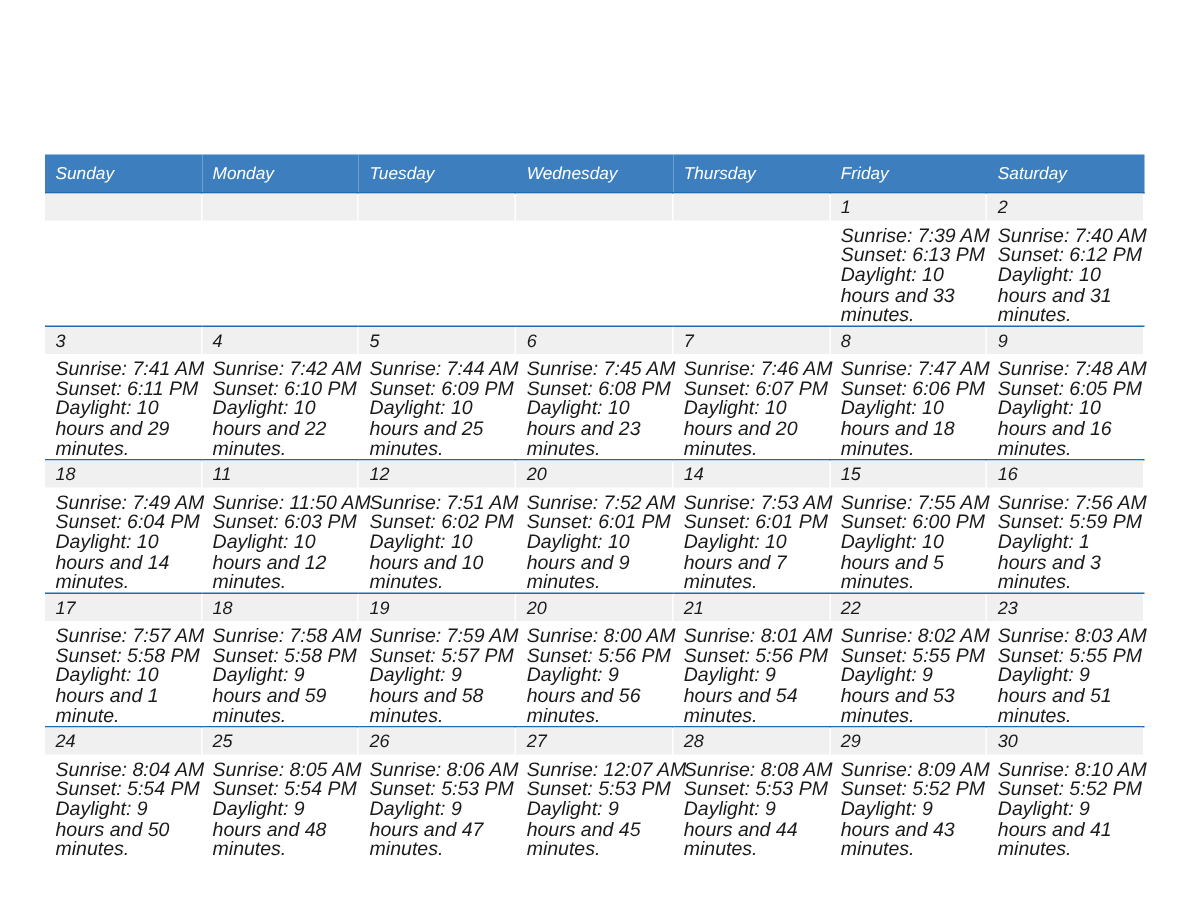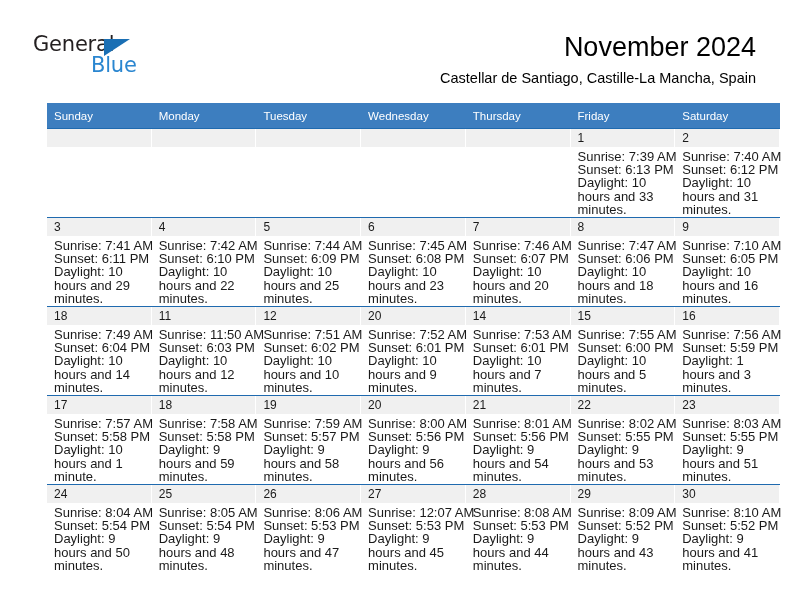--- a/index.html
+++ b/index.html
@@ -87,25 +87,26 @@
     color: #000000;
     line-height: 22px;
     margin-top: 3px;
     white-space: nowrap;
     font-weight: 400;
   }
 
   
   .calendar {
     position: absolute;
-    left: 47px;
+    left: 30px;
     top: 103px;
     width: 733px;
     border-collapse: collapse;
     table-layout: fixed;
+    font-style: italic;
   }
   .calendar th {
     background: #3d7ebf;
     color: #ffffff;
     font-weight: normal;
     font-size: 11.5px;
     text-align: left;
     padding: 6px 0 6px 7px;
     height: 13px;
     border: none;
@@ -149,34 +150,20 @@
   }
   .details .wrap {
     white-space: normal;
   }
 </style>
 </head>
 <body>
 
 <div class="page">
 
-  <div class="top-bar">
-
-    <div class="logo">
-      <span class="logo-general">General</span>
-      <span class="logo-triangle"></span>
-      <span class="logo-blue">Blue</span>
-    </div>
-
-    <div class="title-block">
-      <div class="cal-title">November 2024</div>
-      <div class="cal-subtitle">Castellar de Santiago, Castille-La Mancha, Spain</div>
-    </div>
-
-  </div>
 
   <table class="calendar">
     <thead>
       <tr>
         <th>Sunday</th>
         <th>Monday</th>
         <th>Tuesday</th>
         <th>Wednesday</th>
         <th>Thursday</th>
         <th>Friday</th>
@@ -289,21 +276,21 @@
                 <div>Sunrise: 7:47 AM</div>
                 <div>Sunset: 6:06 PM</div>
                 <div class="wrap">Daylight: 10 hours and 18 minutes.</div>
               </div>
             </div>
           </td>
           <td>
             <div class="daycell">
               <div class="daynum-band">9</div>
               <div class="details">
-                <div>Sunrise: 7:10 AM</div>
+                <div>Sunrise: 7:48 AM</div>
                 <div>Sunset: 6:05 PM</div>
                 <div class="wrap">Daylight: 10 hours and 16 minutes.</div>
               </div>
             </div>
           </td>
         </tr>
         <tr>
           <td>
             <div class="daycell">
               <div class="daynum-band">18</div>

